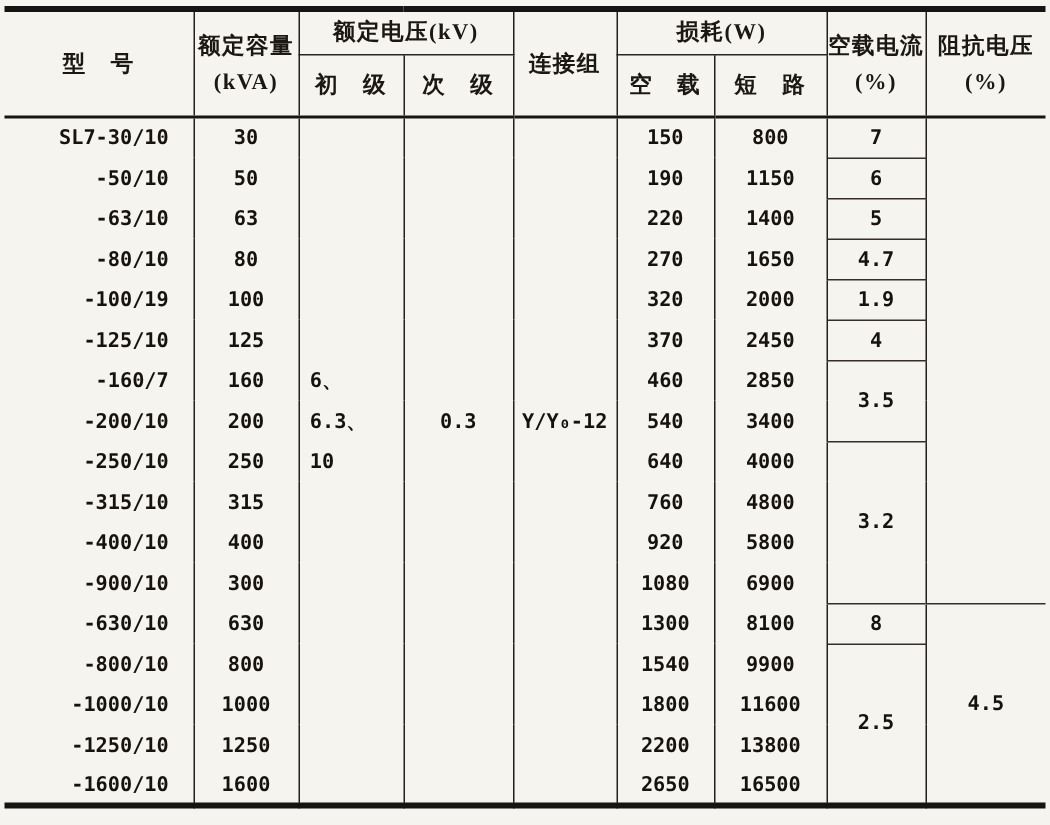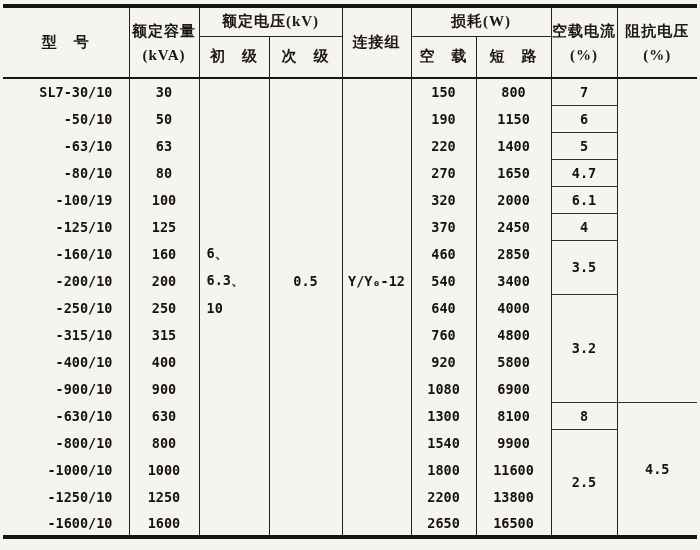--- a/index.html
+++ b/index.html
@@ -139,47 +139,47 @@
           <td class="sep">4.7</td>
         </tr>
         <tr>
           <td class="model">-100/19</td>
           <td>100</td>
           <td class="primary"></td>
           <td></td>
           <td></td>
           <td>320</td>
           <td>2000</td>
-          <td class="sep">6.1</td>
+          <td class="sep">1.9</td>
         </tr>
         <tr>
           <td class="model">-125/10</td>
           <td>125</td>
           <td class="primary"></td>
           <td></td>
           <td></td>
           <td>370</td>
           <td>2450</td>
           <td class="sep">4</td>
         </tr>
         <tr>
-          <td class="model">-160/10</td>
+          <td class="model">-160/7</td>
           <td>160</td>
           <td class="primary">6、</td>
           <td></td>
           <td></td>
           <td>460</td>
           <td>2850</td>
           <td class="sep" rowspan="2">3.5</td>
         </tr>
         <tr>
           <td class="model">-200/10</td>
           <td>200</td>
           <td class="primary">6.3、</td>
-          <td>0.5</td>
+          <td>0.3</td>
           <td>Y/Y₀-12</td>
           <td>540</td>
           <td>3400</td>
         </tr>
         <tr>
           <td class="model">-250/10</td>
           <td>250</td>
           <td class="primary">10</td>
           <td></td>
           <td></td>
@@ -200,21 +200,21 @@
           <td class="model">-400/10</td>
           <td>400</td>
           <td class="primary"></td>
           <td></td>
           <td></td>
           <td>920</td>
           <td>5800</td>
         </tr>
         <tr>
           <td class="model">-900/10</td>
-          <td>900</td>
+          <td>300</td>
           <td class="primary"></td>
           <td></td>
           <td></td>
           <td>1080</td>
           <td>6900</td>
         </tr>
         <tr>
           <td class="model">-630/10</td>
           <td>630</td>
           <td class="primary"></td>

